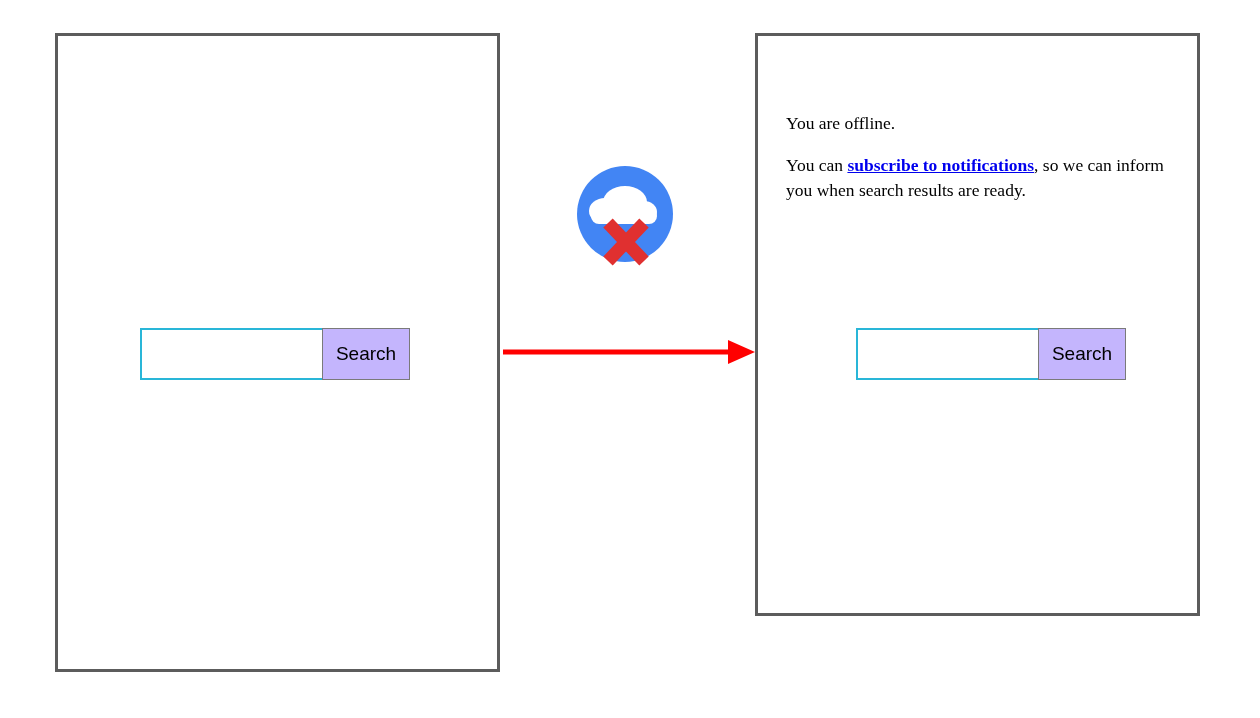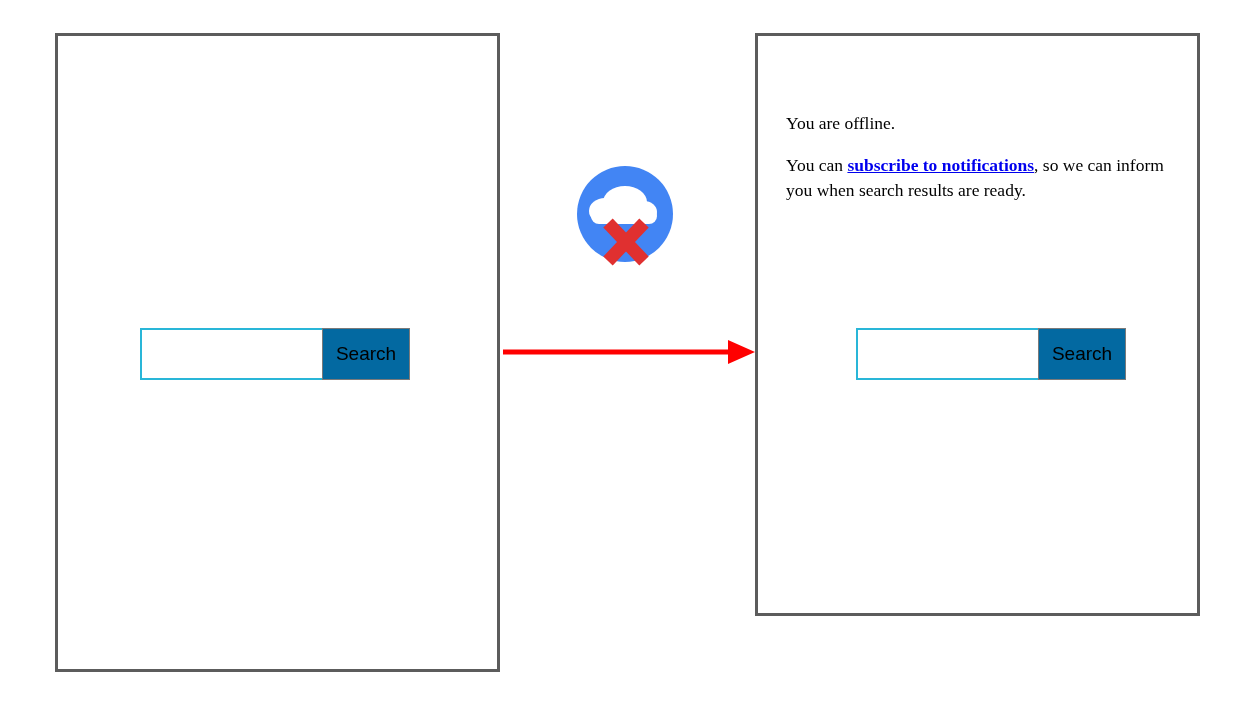--- a/index.html
+++ b/index.html
@@ -89,21 +89,21 @@
     box-sizing: border-box;
     outline: none;
     font-family: "Liberation Sans", sans-serif;
     font-size: 17px;
     padding: 0 6px;
     color: #000;
     min-width: 0;
   }
   .search-button {
     flex: 0 0 88px;
-    background: #0369a1;
+    background: #c4b5fd;
     border: 1px solid #7a7a7a;
     box-sizing: border-box;
     display: flex;
     align-items: center;
     justify-content: center;
     font-family: "Liberation Sans", sans-serif;
     font-size: 19px;
     color: #000000;
     cursor: pointer;
     user-select: none;

